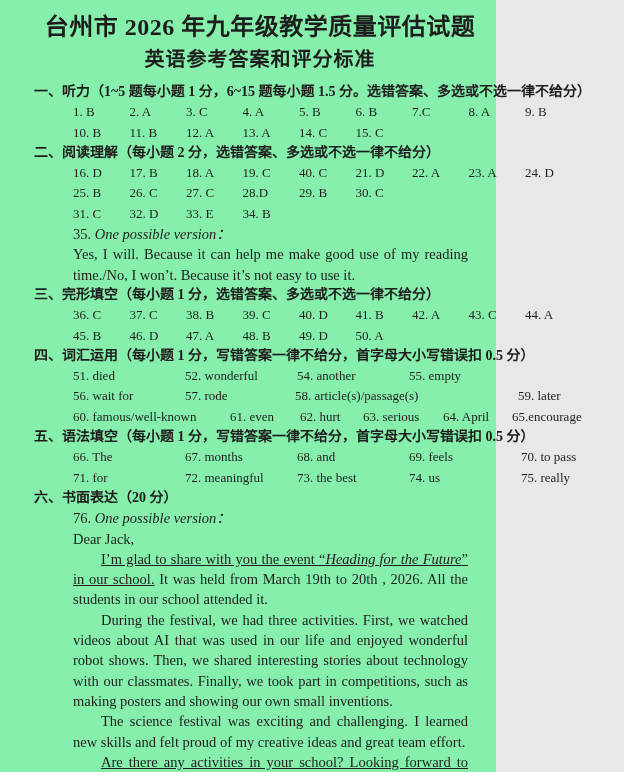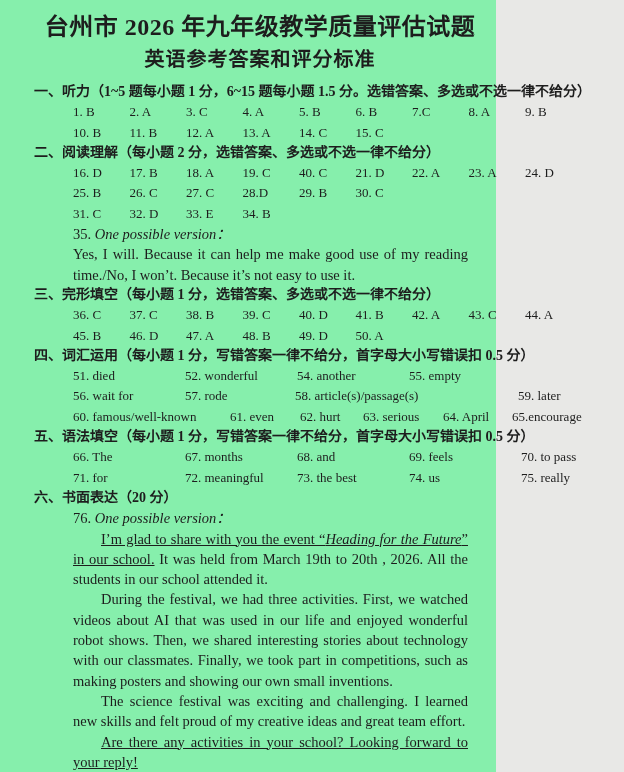--- a/index.html
+++ b/index.html
@@ -239,20 +239,21 @@
         </div>
       </div>
   </section>
 
   <section>
     <div class="section-heading">六、书面表达（20 分）</div>
     <div class="version-line">
       <span>76. </span><span class="ital">One possible version：</span>
     </div>
     <div class="letter">
+      <div class="salutation">Dear Jack,</div>
       <div>
           <p class="letter-p"><span class="u">I’m glad to share with you the event “</span><span class="u i">Heading for the Future</span><span class="u">” in our school.</span><span> It was held from March 19th to 20th , 2026. All the students in our school attended it.</span></p>
           <p class="letter-p"><span>During the festival, we had three activities. First, we watched videos about AI that was used in our life and enjoyed wonderful robot shows. Then, we shared interesting stories about technology with our classmates. Finally, we took part in competitions, such as making posters and showing our own small inventions.</span></p>
           <p class="letter-p"><span>The science festival was exciting and challenging. I learned new skills and felt proud of my creative ideas and great team effort.</span></p>
           <p class="letter-p"><span class="u">Are there any activities in your school? Looking forward to your reply!</span></p>
         </div>
       <div class="letter-closing">Yours,</div>
       <div class="letter-signature">Li Hua</div>
     </div>
   </section>

